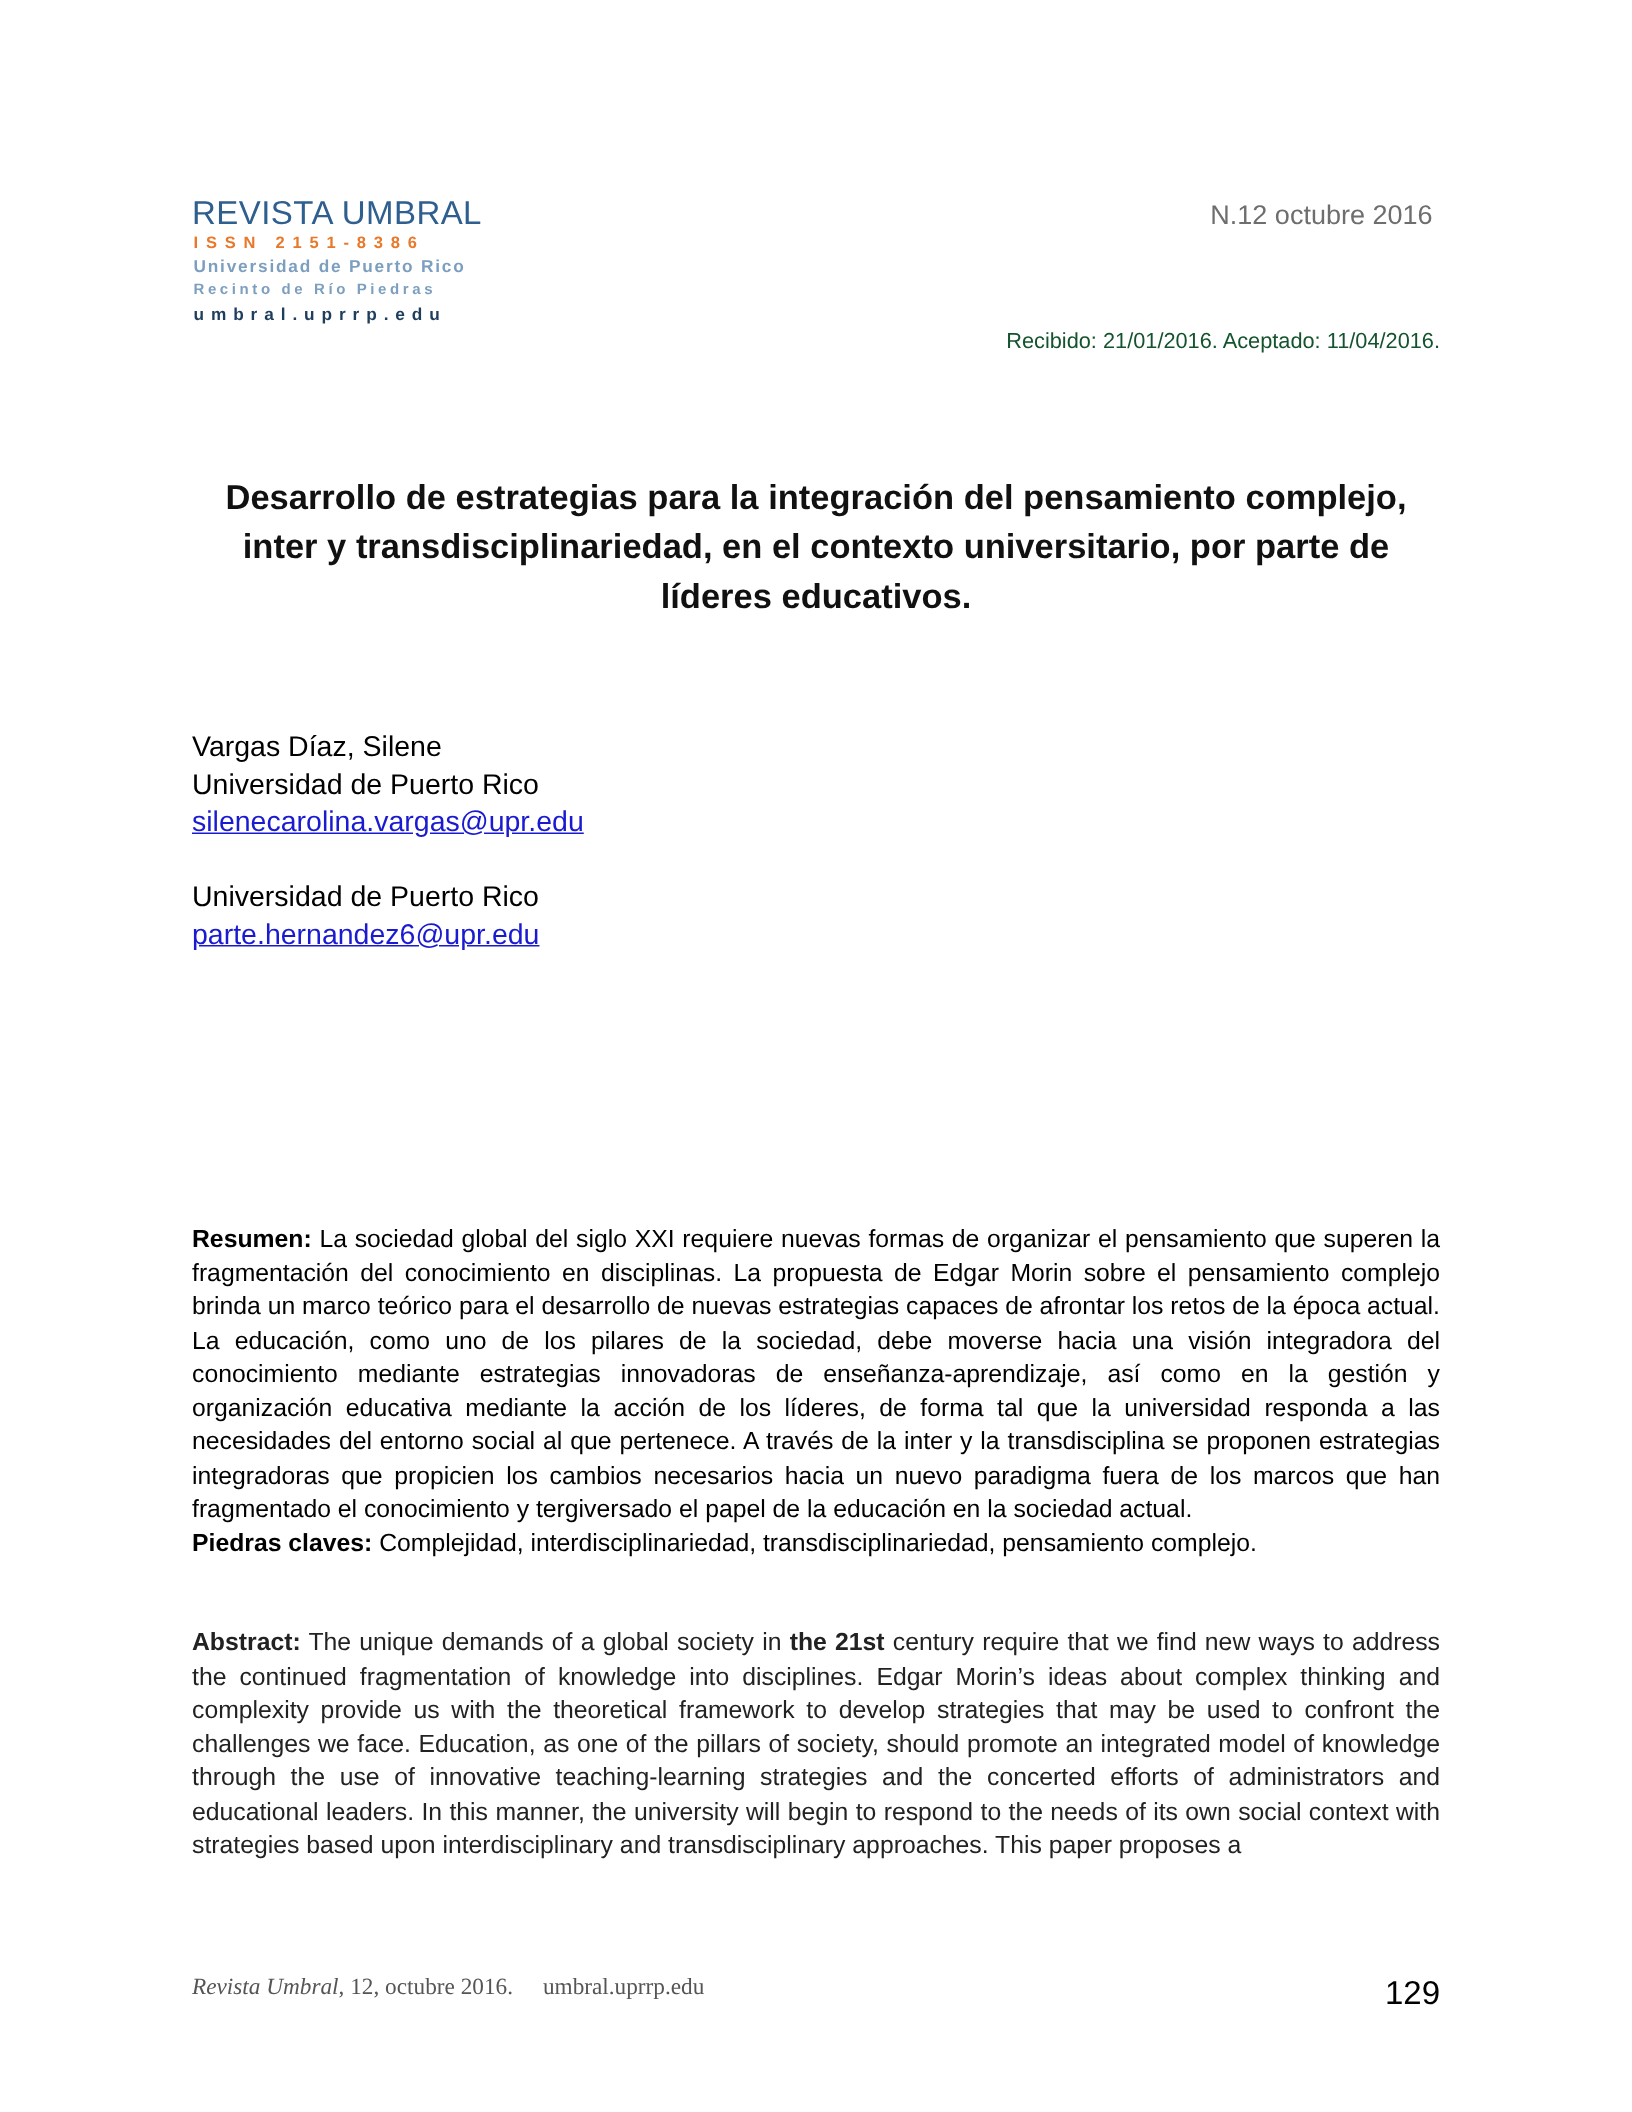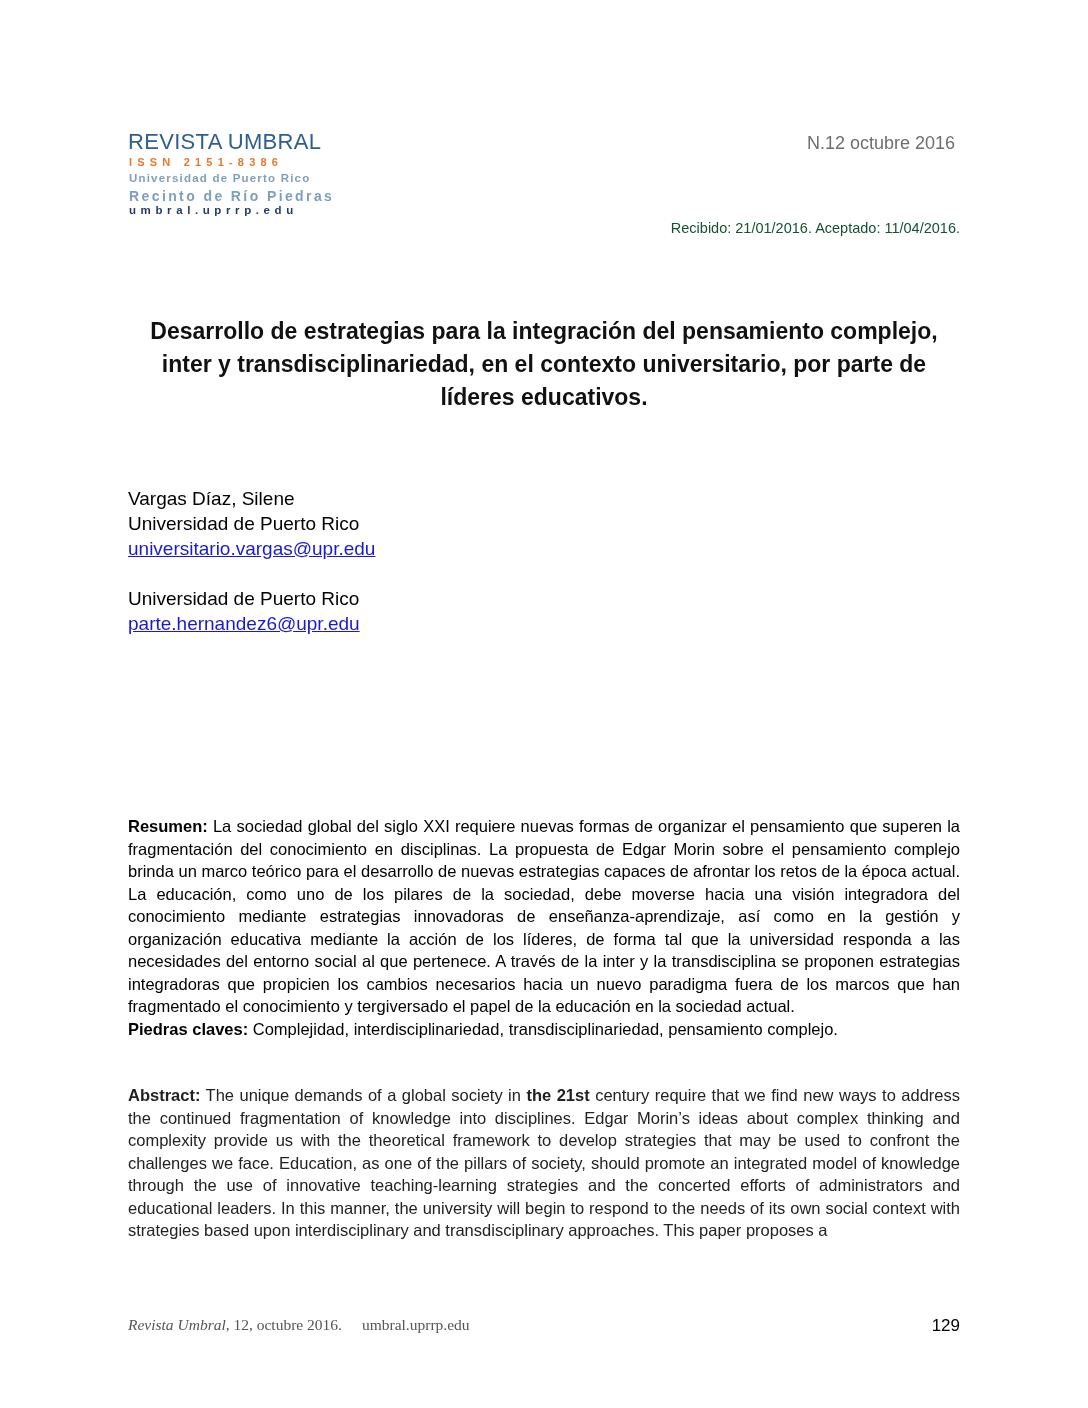--- a/index.html
+++ b/index.html
@@ -1,56 +1,56 @@
 <!DOCTYPE html>
 <html><head>
   <meta charset="utf-8">
   <style>
     html, body { margin: 0; padding: 0; background: #ffffff; }
     body { width: 1088px; height: 1408px; position: relative; overflow: hidden; font-family: "Liberation Sans", sans-serif; color: #000; }
     .abs { position: absolute; }
     .journal-title { left: 128px; top: 129px; font-size: 22px; color: #2e5f8f; letter-spacing: 0.3px; }
     .issn { left: 129px; top: 156px; font-size: 11px; font-weight: bold; color: #e8782a; letter-spacing: 5.2px; }
     .univ { left: 129px; top: 172px; font-size: 11.5px; font-weight: bold; color: #7d9fbf; letter-spacing: 1.2px; }
-    .campus { left: 129px; top: 188px; font-size: 14px; font-weight: bold; color: #7d9fbf; letter-spacing: 2.4px; }
+    .campus { left: 129px; top: 188px; font-size: 10px; font-weight: bold; color: #7d9fbf; letter-spacing: 2.4px; }
     .site { left: 129px; top: 204px; font-size: 11.5px; font-weight: bold; color: #1f3d5c; letter-spacing: 4.6px; }
     .issue { right: 133px; top: 133px; font-size: 18px; color: #6e6e6e; }
     .dates { right: 128px; top: 220px; font-size: 14.5px; color: #14532d; }
     .title { left: 128px; width: 832px; top: 315px; text-align: center; font-size: 23px; font-weight: bold; line-height: 33px; color: #111; }
     .authors { left: 128px; top: 486px; font-size: 19px; line-height: 25px; }
     .authors .block { margin-bottom: 25px; }
     .authors .aff { font-weight: normal; }
     .authors a { color: #1a1ad0; text-decoration: underline; }
     .resumen { left: 128px; width: 832px; top: 769px; font-size: 16.5px; line-height: 22.5px; text-align: justify; margin-top: 46px; }
     .resumen b { font-weight: bold; }
     .abstract { left: 128px; width: 832px; top: 1084px; font-size: 16.5px; line-height: 22.5px; text-align: justify; color: #222; }
     .footer-left { left: 128px; top: 1316px; font-family: "Liberation Serif", serif; font-size: 15.5px; color: #555; }
     .footer-left i { font-style: italic; }
     .footer-url { margin-left: 20px; }
-    .page-num { right: 128px; top: 1316px; font-size: 17px; color: #000; }
+    .page-num { right: 128px; top: 1316px; font-size: 22px; color: #000; }
   </style>
 </head>
 <body>
 
 <div class="abs journal-title">REVISTA UMBRAL</div>
 <div class="abs issn">ISSN 2151-8386</div>
 <div class="abs univ">Universidad de Puerto Rico</div>
 <div class="abs campus">Recinto de Río Piedras</div>
 <div class="abs site">umbral.uprrp.edu</div>
 
 <div class="abs issue">N.12 octubre 2016</div>
 <div class="abs dates">Recibido: 21/01/2016. Aceptado: 11/04/2016.</div>
 
 <div class="abs title">Desarrollo de estrategias para la integración del pensamiento complejo, inter y transdisciplinariedad, en el contexto universitario, por parte de líderes educativos.</div>
 
 <div class="abs authors">
   <div class="block">
     <div>Vargas Díaz, Silene</div>
     <div class="aff">Universidad de Puerto Rico</div>
-    <div><a title="silenecarolina.vargas@upr.edu">universitario.vargas@upr.edu</a></div>
+    <div><a title="silenecarolina.vargas@upr.edu">silenecarolina.vargas@upr.edu</a></div>
   </div>
   <div class="block">
     <div class="aff">Universidad de Puerto Rico</div>
     <div><a title="alex.hernandez6@upr.edu">parte.hernandez6@upr.edu</a></div>
   </div>
 </div>
 
 <div class="abs resumen">
   <div><b>Resumen:</b><span> La sociedad global del siglo XXI requiere nuevas formas de organizar el pensamiento que superen la fragmentación del conocimiento en disciplinas. La propuesta de Edgar Morin sobre el pensamiento complejo brinda un marco teórico para el desarrollo de nuevas estrategias capaces de afrontar los retos de la época actual. La educación, como uno de los pilares de la sociedad, debe moverse hacia una visión integradora del conocimiento mediante estrategias innovadoras de enseñanza-aprendizaje, así como en la gestión y organización educativa mediante la acción de los líderes, de forma tal que la universidad responda a las necesidades del entorno social al que pertenece. A través de la inter y la transdisciplina se proponen estrategias integradoras que propicien los cambios necesarios hacia un nuevo paradigma fuera de los marcos que han fragmentado el conocimiento y tergiversado el papel de la educación en la sociedad actual.</span></div>
   <div><b>Piedras claves:</b><span> Complejidad, interdisciplinariedad, transdisciplinariedad, pensamiento complejo.</span></div>

